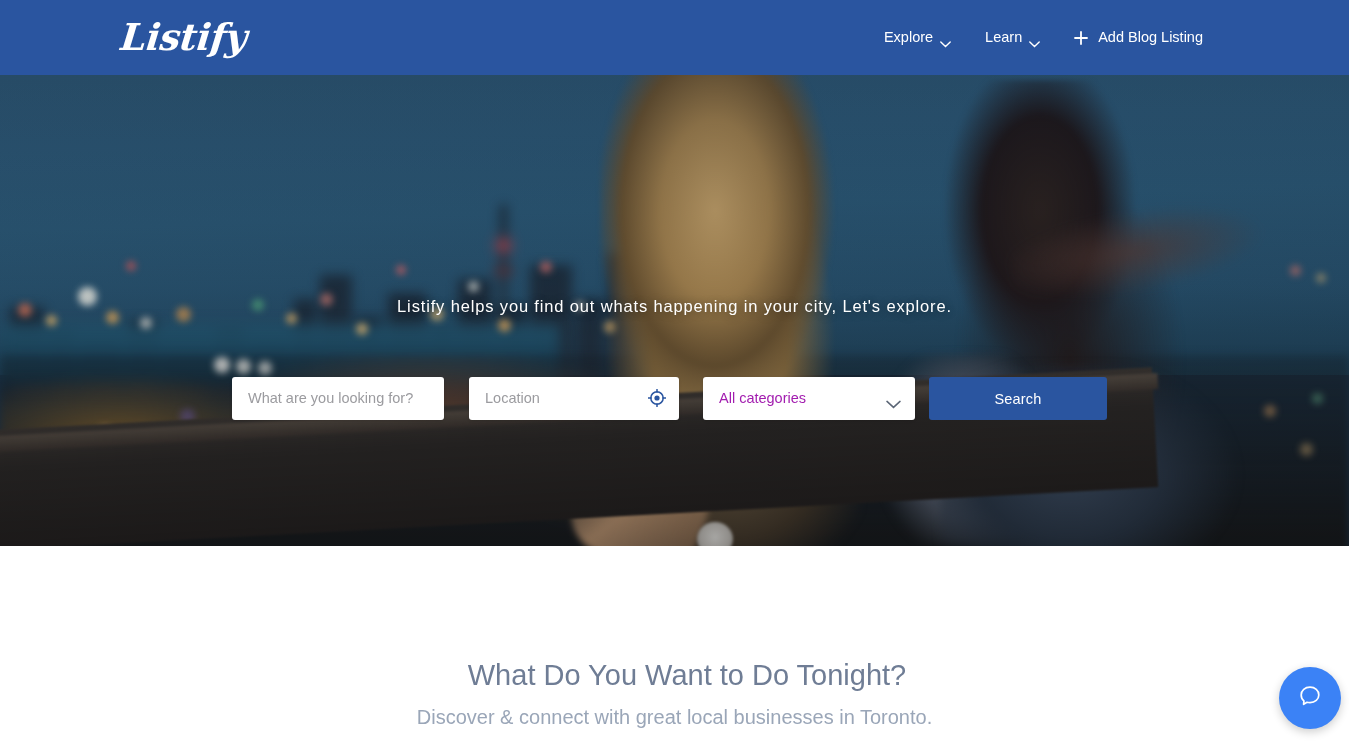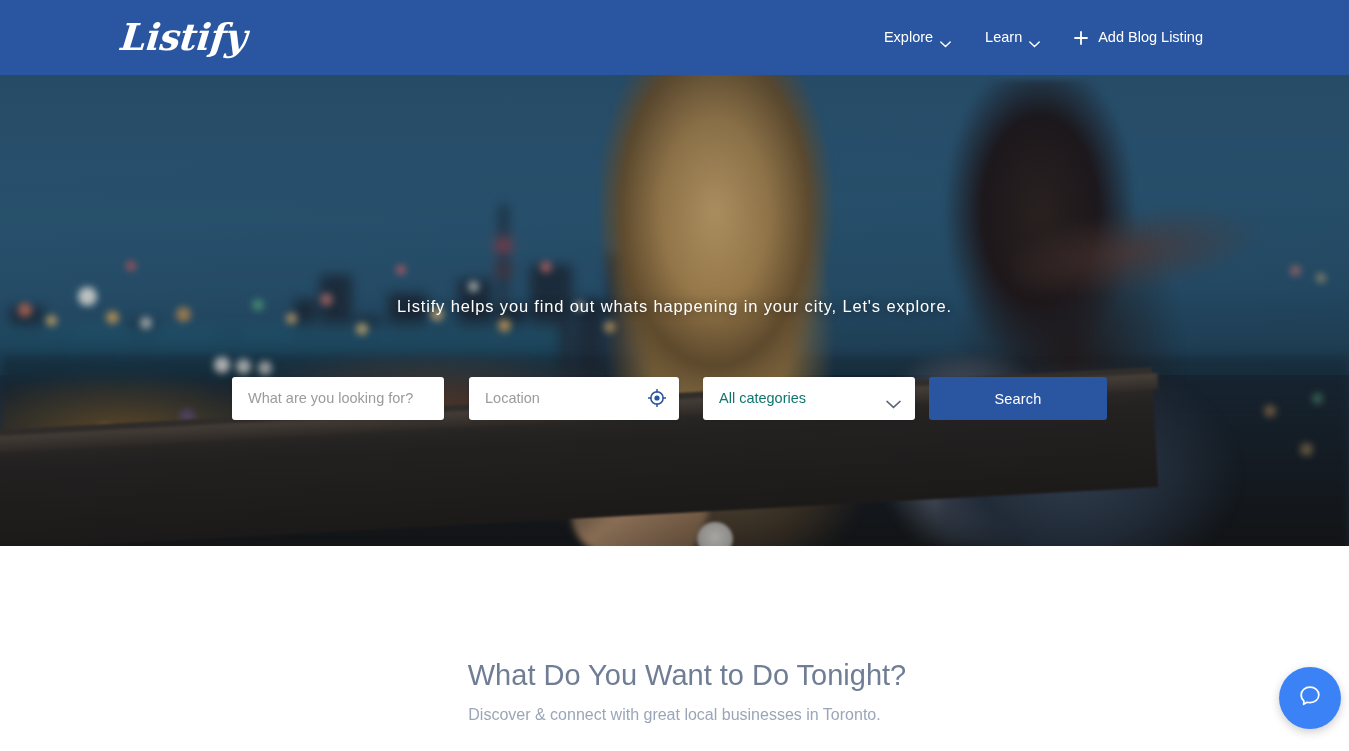--- a/index.html
+++ b/index.html
@@ -205,21 +205,21 @@
     display: flex; align-items: center;
     box-shadow: 0 1px 3px rgba(0,0,0,.12);
   }
   .f-what  { width: 212px; margin-right: 25px; }
   .f-where { width: 210px; margin-right: 24px; }
   .f-cat   { width: 212px; margin-right: 14px; cursor: pointer; }
   .field input, .field .sel-value {
     border: 0; outline: none; background: transparent;
     font-family: "Liberation Sans", sans-serif;
     font-size: 14.5px;
-    color: #0f766e;
+    color: #a21caf;
     padding: 0 16px;
     width: 100%;
     height: 43px;
     line-height: 43px;
   }
   .field input::placeholder { color: #9b9b9f; }
   .sel-value { color: #6f6f74; }
   .geo-icon { position: absolute; right: 13px; top: 12px; width: 18px; height: 18px; cursor: pointer; }
   .cat-chev { position: absolute; right: 14px; top: 18px; width: 15px; height: 9px; }
   .btn-search {
@@ -245,21 +245,21 @@
     margin: 0;
     color: #6f7d95;
     font-size: 29px;
     font-weight: normal;
     padding-left: 25px;
   }
   .section-sub {
     position: absolute; top: 160px; left: 0; width: 1349px;
     text-align: center;
     color: #9aa6b8;
-    font-size: 16px;
+    font-size: 20px;
   }
 
   
   .chat-fab {
     position: absolute; right: 8px; bottom: 22px;
     width: 62px; height: 62px;
     border-radius: 50%;
     background: #3b82f6;
     box-shadow: 0 3px 10px rgba(0,0,0,.20);
     display: flex; align-items: center; justify-content: center;

